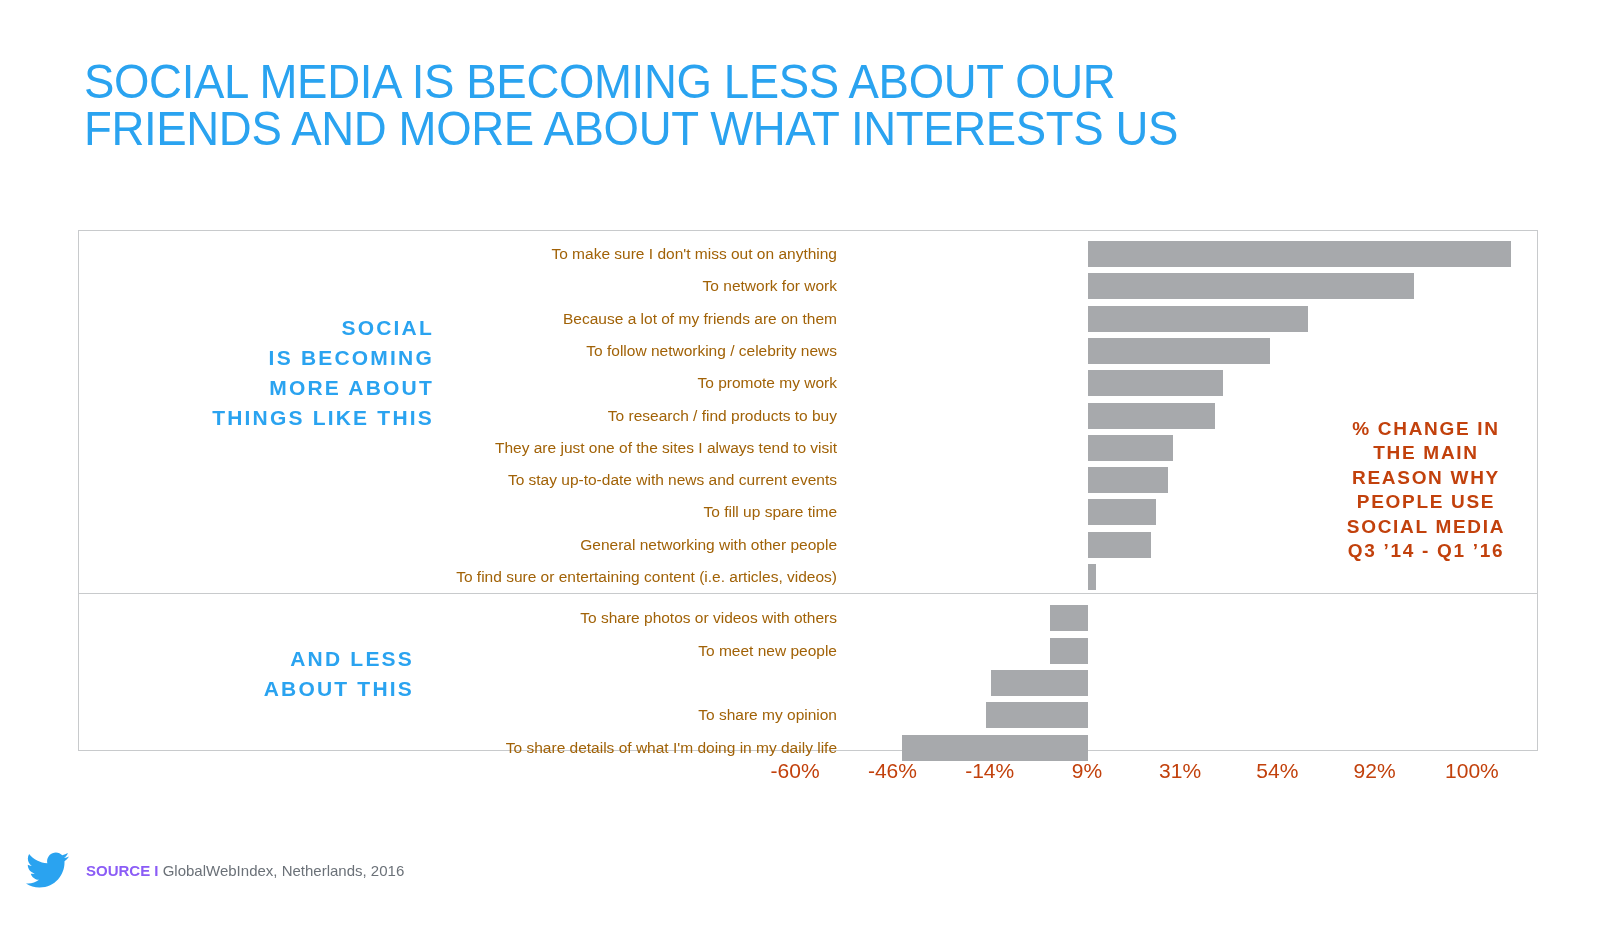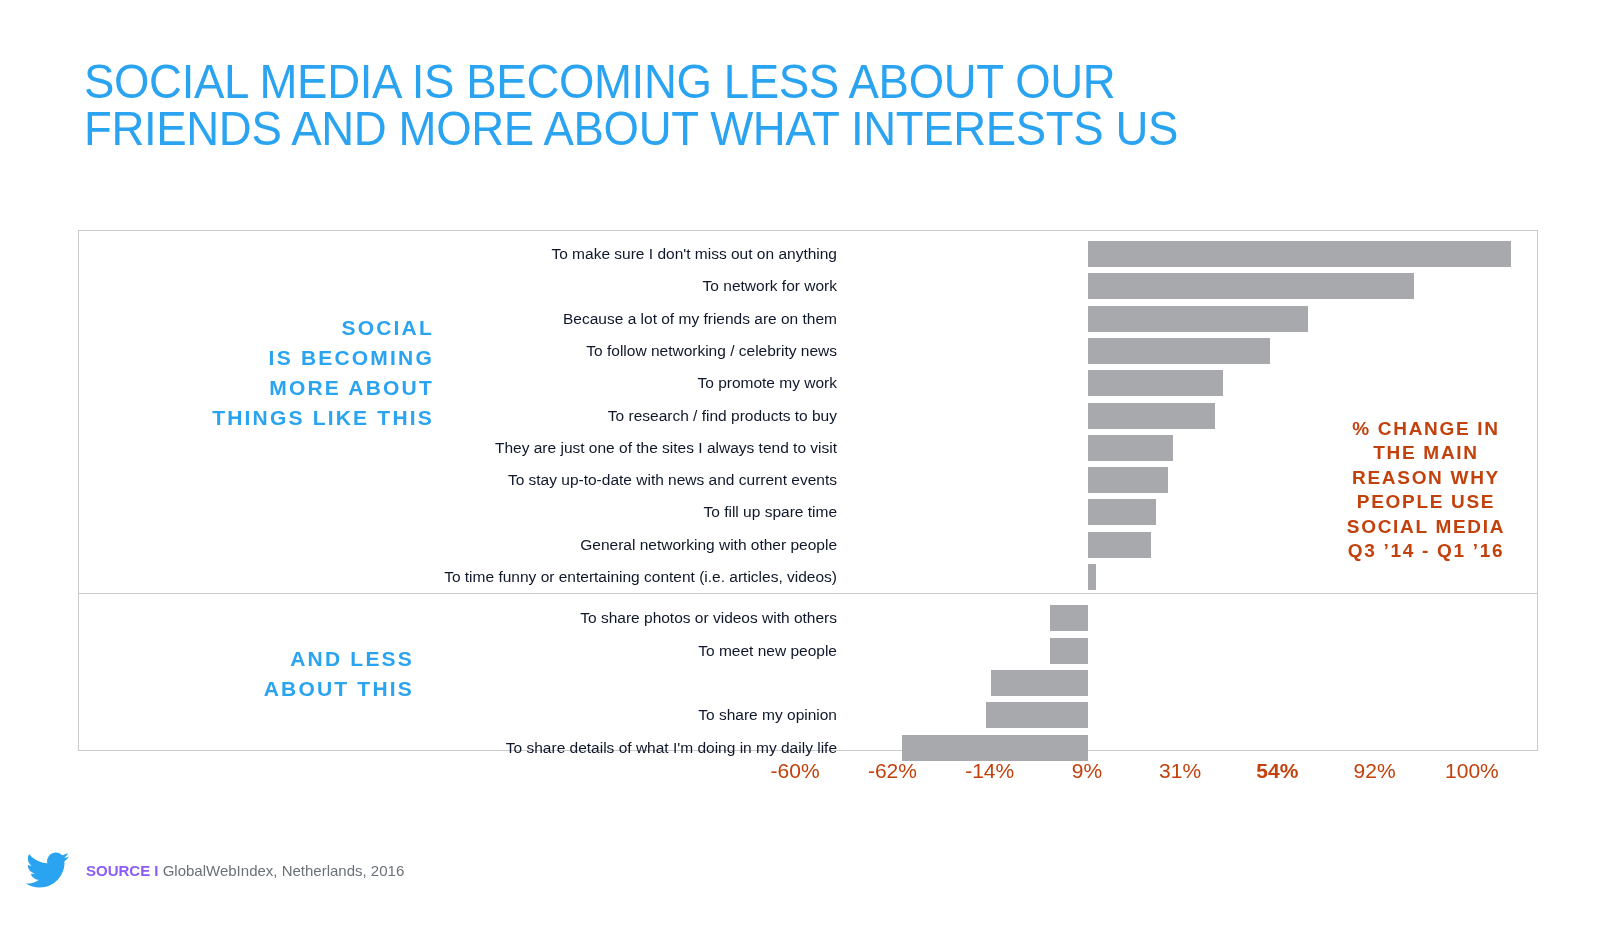--- a/index.html
+++ b/index.html
@@ -101,21 +101,21 @@
     width: 1458px;
     height: 32px;
   }
   .cat-label {
     position: absolute;
     right: 700px;
     top: 7px;
     width: 560px;
     text-align: right;
     font-size: 15.5px;
-    color: #0f172a;
+    color: #a16207;
     white-space: nowrap;
   }
   .bar {
     position: absolute;
     top: 3px;
     height: 26px;
     background: #a7a9ac;
   }
 
   
@@ -212,21 +212,21 @@
       </div>
       <div class="row" style="top: 265.4px;">
         <div class="cat-label">To fill up spare time</div>
         <div class="bar" style="width: 67.68px; left: 1009px;"></div>
       </div>
       <div class="row" style="top: 297.7px;">
         <div class="cat-label">General networking with other people</div>
         <div class="bar" style="width: 63.45px; left: 1009px;"></div>
       </div>
       <div class="row" style="top: 330px;">
-        <div class="cat-label">To time funny or entertaining content (i.e. articles, videos)</div>
+        <div class="cat-label">To find sure or entertaining content (i.e. articles, videos)</div>
         <div class="bar" style="width: 8.46px; left: 1009px;"></div>
       </div>
       <div class="row" style="top: 371.3px;">
         <div class="cat-label">To share photos or videos with others</div>
         <div class="bar" style="width: 38.07px; left: 970.93px;"></div>
       </div>
       <div class="row" style="top: 403.6px;">
         <div class="cat-label">To meet new people</div>
         <div class="bar" style="width: 38.07px; left: 970.93px;"></div>
       </div>
@@ -239,25 +239,25 @@
       </div>
       <div class="row" style="top: 500.5px;">
         <div class="cat-label">To share details of what I'm doing in my daily life</div>
         <div class="bar" style="width: 186.12px; left: 822.88px;"></div>
       </div>
     </div>
 </div>
 
 <div id="axis">
     <div class="tick" style="left: 717.13px;">-60%</div>
-    <div class="tick" style="left: 814.42px;">-62%</div>
+    <div class="tick" style="left: 814.42px;">-46%</div>
     <div class="tick" style="left: 911.71px;">-14%</div>
     <div class="tick" style="left: 1009px;">9%</div>
     <div class="tick" style="left: 1102.06px;">31%</div>
-    <div class="tick" style="left: 1199.35px; font-weight: bold;">54%</div>
+    <div class="tick" style="left: 1199.35px;">54%</div>
     <div class="tick" style="left: 1296.64px;">92%</div>
     <div class="tick" style="left: 1393.93px;">100%</div>
   </div>
 
 <div id="footer">
   <svg id="twitter-logo" viewBox="0 0 48 40">
     <path fill="#2aa3f0" d="M47 5.2c-1.7.8-3.6 1.3-5.5 1.6 2-1.2 3.5-3.1 4.2-5.3-1.9 1.1-3.9 1.9-6.1 2.4C37.8 2 35.3.8 32.6.8c-5.3 0-9.6 4.3-9.6 9.6 0 .8.1 1.5.3 2.2C15.3 12.2 8.2 8.4 3.4 2.5c-.9 1.5-1.4 3.2-1.4 5 0 3.3 1.7 6.3 4.3 8-1.6-.1-3.1-.5-4.4-1.2v.1c0 4.7 3.3 8.6 7.7 9.5-.8.2-1.7.3-2.6.3-.6 0-1.2-.1-1.8-.2 1.2 3.8 4.8 6.6 9 6.7-3.3 2.6-7.4 4.1-11.9 4.1-.8 0-1.5 0-2.3-.1 4.3 2.7 9.3 4.3 14.7 4.3 17.7 0 27.3-14.6 27.3-27.3v-1.2c1.9-1.4 3.5-3.1 4.8-5z"></path>
   </svg>
   <div id="source-text">
     <b>SOURCE I</b>

